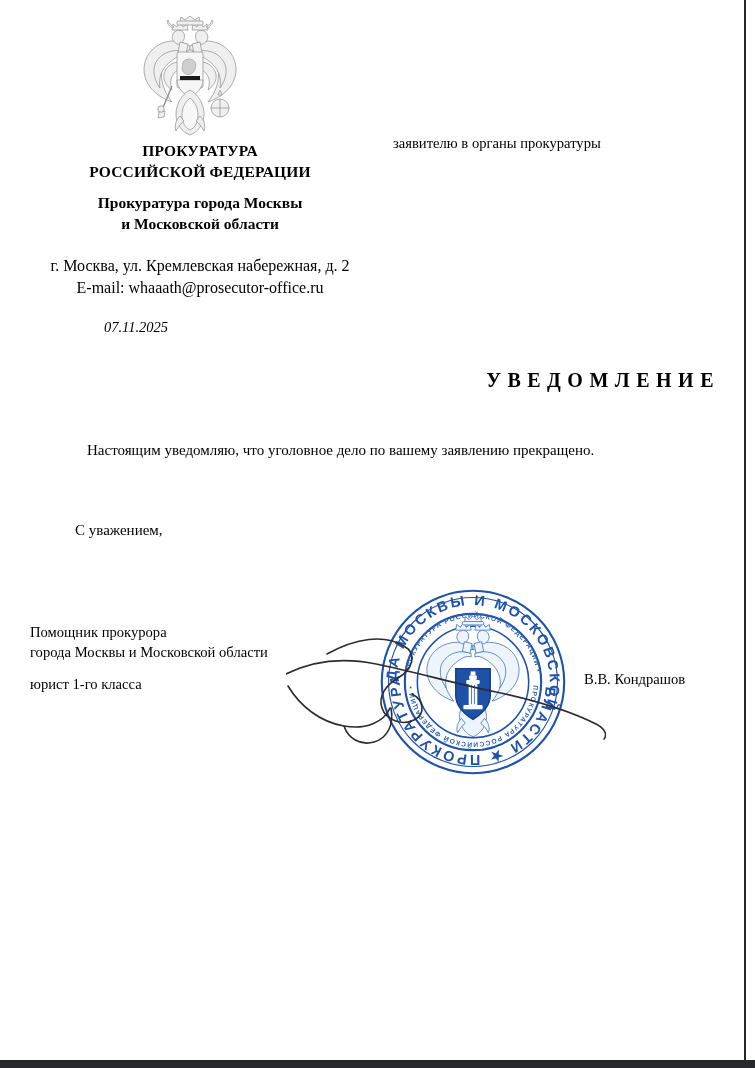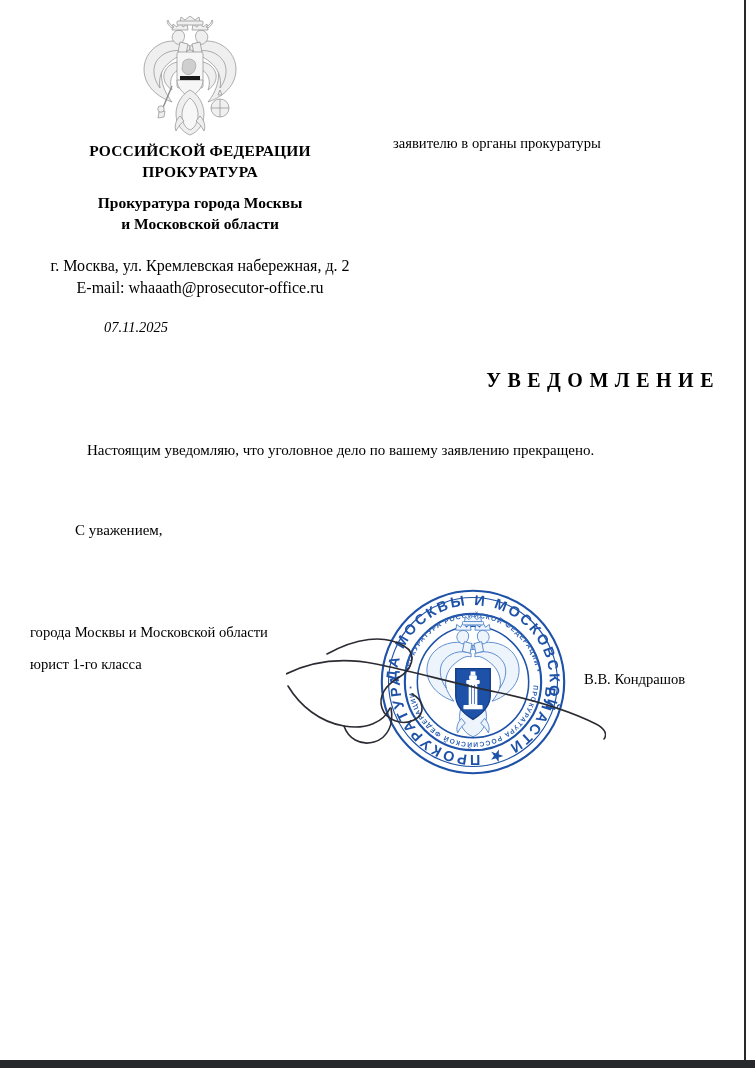--- a/index.html
+++ b/index.html
@@ -219,22 +219,22 @@
         <path d="M62 74 C54 78 48 88 48 98 C48 108 54 116 62 119 C70 116 76 108 76 98 C76 88 70 78 62 74 Z"></path>
         <path d="M62 82 C57 86 54 92 54 99 C54 106 57 112 62 114 C67 112 70 106 70 99 C70 92 67 86 62 82 Z" fill="#f7f7f7"></path>
         <path d="M52 100 C48 104 46 110 48 115 C50 111 53 107 56 105 Z"></path>
         <path d="M72 100 C76 104 78 110 76 115 C74 111 71 107 68 105 Z"></path>
       </g>
     </svg>
   </div>
 
   <div class="org-block">
     <div class="org-title">
+      <div>ПРОКУРАТУРА</div>
       <div>РОССИЙСКОЙ ФЕДЕРАЦИИ</div>
-      <div>ПРОКУРАТУРА</div>
     </div>
     <div class="org-sub">
       <div>Прокуратура города Москвы</div>
       <div>и Московской области</div>
     </div>
     <div class="org-addr">
       <div>г. Москва, ул. Кремлевская набережная, д. 2</div>
       <div>E-mail: whaaath@prosecutor-office.ru</div>
     </div>
     <div class="org-date">07.11.2025</div>
@@ -246,20 +246,21 @@
 
   <div class="doc-title">УВЕДОМЛЕНИЕ</div>
 
   <div class="body-text">
     <p>Настоящим уведомляю, что уголовное дело по вашему заявлению прекращено.</p>
   </div>
 
   <div class="regards">С уважением,</div>
 
   <div class="sig-block">
+    <div>Помощник прокурора</div>
     <div>города Москвы и Московской области</div>
     <div class="sig-role-2">юрист 1-го класса</div>
   </div>
 
   <div class="sig-name">В.В. Кондрашов</div>
 
   <div class="seal">
     <svg viewBox="0 0 200 200" xmlns="http://www.w3.org/2000/svg">
       <defs>
         <path id="outerArc" d="M 100,100 m -80,0 a 80,80 0 1,1 160,0 a 80,80 0 1,1 -160,0" fill="none"></path>

